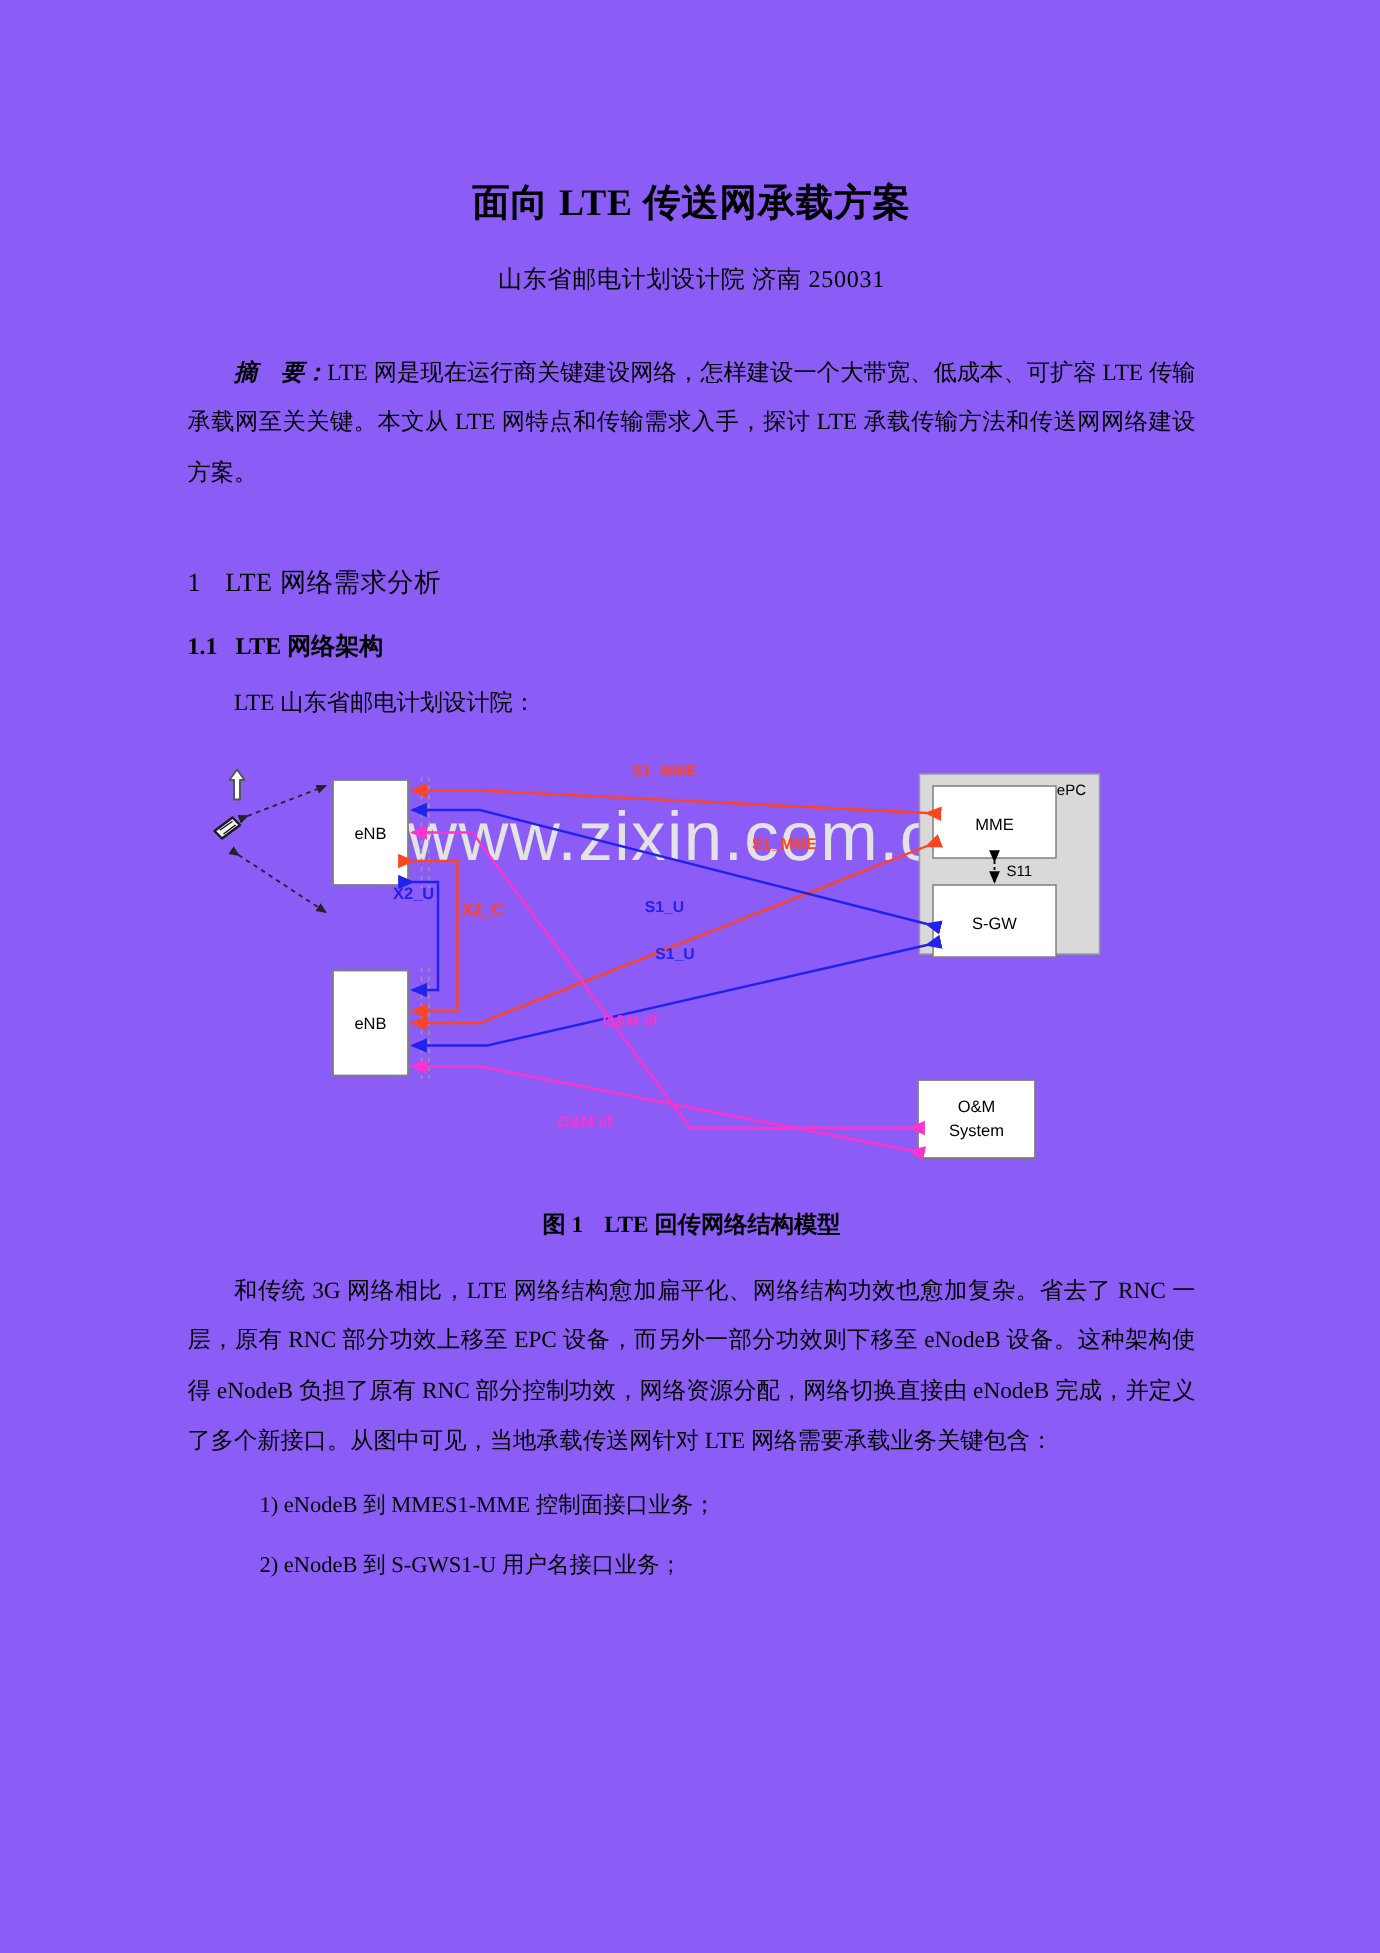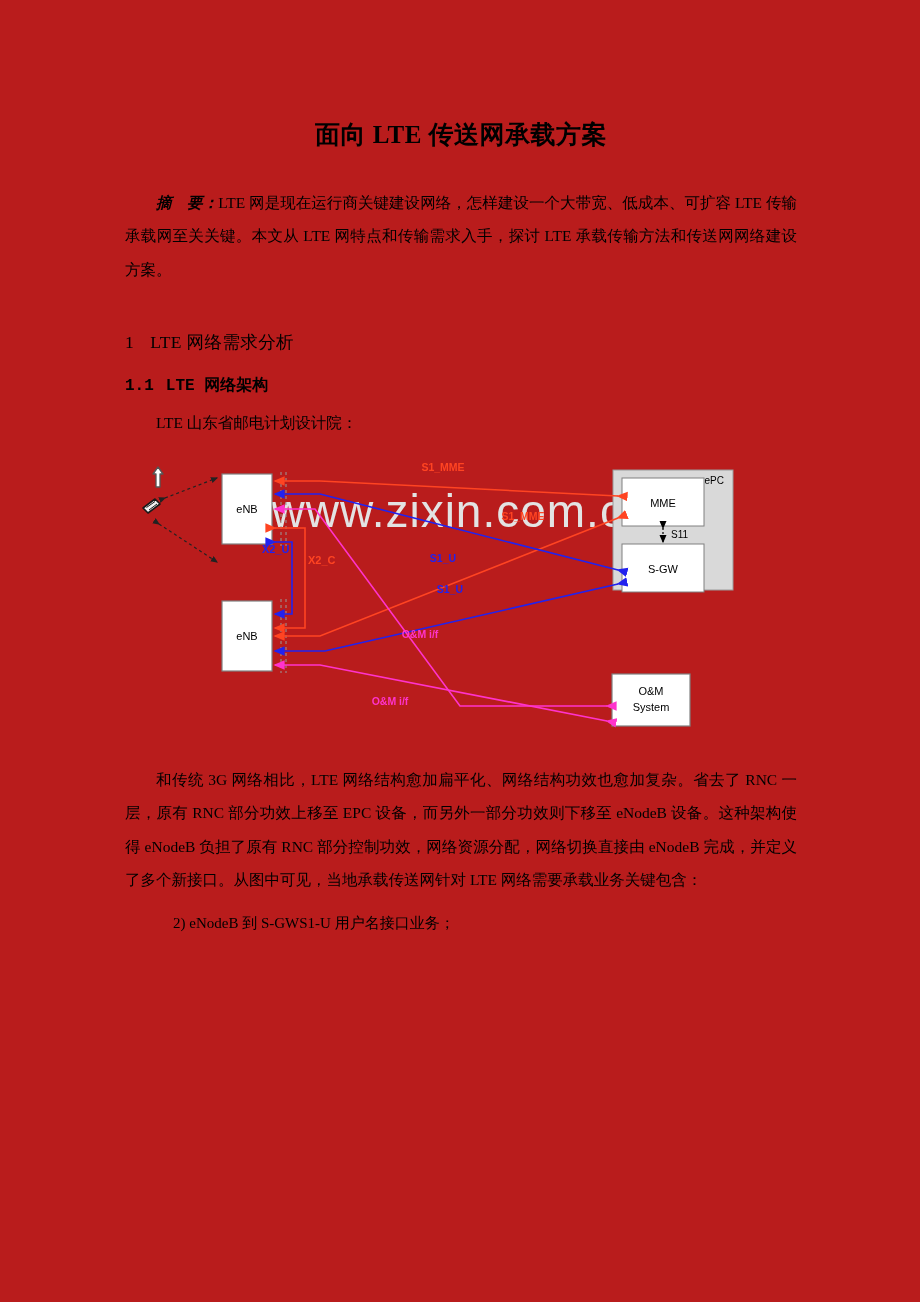--- a/index.html
+++ b/index.html
@@ -8,21 +8,21 @@
     background: #ffffff;
   }
   body {
     font-family: "Liberation Serif", "DejaVu Serif", serif;
     color: #000000;
   }
   .page {
     position: relative;
     width: 920px;
     height: 1302px;
-    background: #b91c1c;
+    background: #8b5cf6;
     overflow: hidden;
     box-sizing: border-box;
   }
   .content {
     position: absolute;
     left: 125px;
     top: 0;
     width: 672px;
   }
 
@@ -80,21 +80,21 @@
     font-size: 17.5px;
     font-weight: normal;
     letter-spacing: 0.4px;
   }
   .h1 .num { margin-right: 16px; }
   .h2 {
     margin: 0;
     padding-top: 21px;
     font-size: 16px;
     font-weight: bold;
-    font-family: Liberation Mono, monospace;
+    font-family: Liberation Serif, serif;
   }
   .h2 .num { margin-right: 12px; }
 
   .body-p {
     margin: 0;
     padding-top: 17px;
     font-size: 15.5px;
     line-height: 2.16;
     text-align: justify;
     text-indent: 2em;
@@ -143,20 +143,21 @@
 </style>
 </head>
 <body>
 
 <div class="page">
   <div class="content">
 
     <h1 class="doc-title">面向 LTE 传送网承载方案</h1>
 
 
+    <p class="affiliation">山东省邮电计划设计院 济南    250031</p>
 
     <p class="abstract"><span class="lbl">摘　要：</span><span>LTE 网是现在运行商关键建设网络，怎样建设一个大带宽、低成本、可扩容 LTE 传输承载网至关关键。本文从 LTE 网特点和传输需求入手，探讨 LTE 承载传输方法和传送网网络建设方案。</span></p>
 
 
     <h2 class="h1"><span class="num">1</span><span>LTE 网络需求分析</span></h2>
 
     <h3 class="h2"><span class="num">1.1</span><span>LTE 网络架构</span></h3>
 
     <p class="body-p tight">LTE 山东省邮电计划设计院：</p>
 
@@ -242,20 +243,22 @@
 
         <polyline points="482,250 335,250 190,53 150,53" fill="none" stroke="#ff33cc" stroke-width="1.6" marker-start="url(#ar-pink)" marker-end="url(#ar-pink)"></polyline>
         <text x="295" y="182" font-family="Liberation Sans, DejaVu Sans, sans-serif" font-size="10.5" font-weight="bold" fill="#ff33cc" text-anchor="middle">O&amp;M i/f</text>
 
         <polyline points="482,265 195,209 150,209" fill="none" stroke="#ff33cc" stroke-width="1.6" marker-start="url(#ar-pink)" marker-end="url(#ar-pink)"></polyline>
         <text x="265" y="249" font-family="Liberation Sans, DejaVu Sans, sans-serif" font-size="10.5" font-weight="bold" fill="#ff33cc" text-anchor="middle">O&amp;M i/f</text>
 
       </svg>
     </div>
 
+    <p class="fig-caption"><span>图 1</span><span class="gap"></span><span>LTE 回传网络结构模型</span></p>
 
     <p class="body-p">和传统 3G 网络相比，LTE 网络结构愈加扁平化、网络结构功效也愈加复杂。省去了 RNC 一层，原有 RNC 部分功效上移至 EPC 设备，而另外一部分功效则下移至 eNodeB 设备。这种架构使得 eNodeB 负担了原有 RNC 部分控制功效，网络资源分配，网络切换直接由 eNodeB 完成，并定义了多个新接口。从图中可见，当地承载传送网针对 LTE 网络需要承载业务关键包含：</p>
 
+    <p class="list-item">1) eNodeB 到 MMES1-MME 控制面接口业务；</p>
 
     <p class="list-item">2) eNodeB 到 S-GWS1-U 用户名接口业务；</p>
 
   </div>
 </div>
 
 </body></html>

